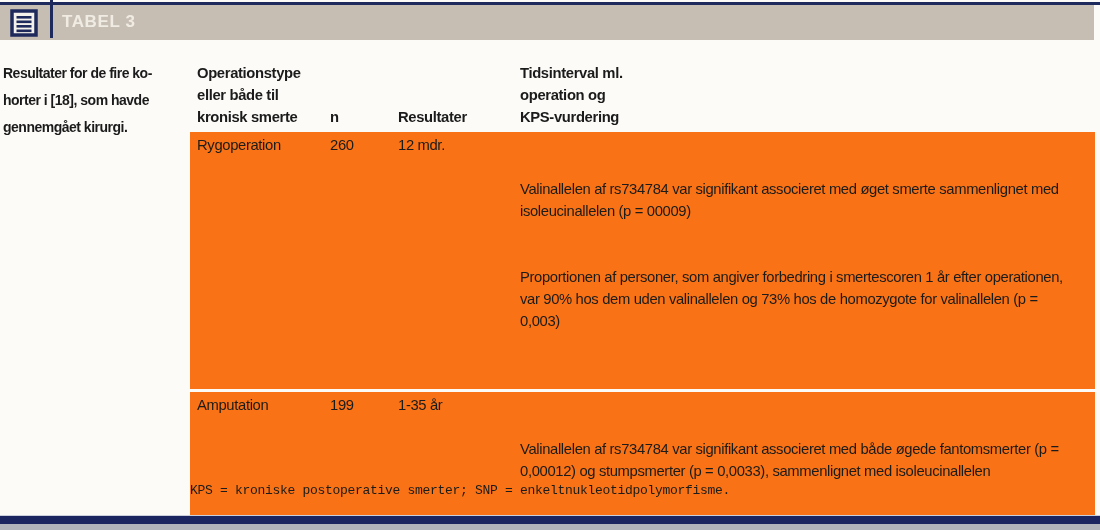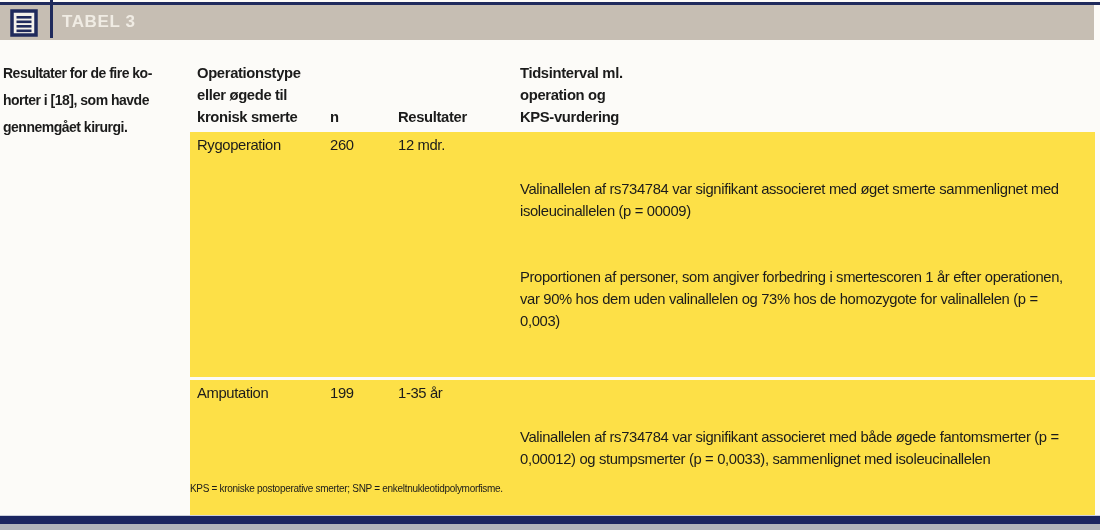--- a/index.html
+++ b/index.html
@@ -35,30 +35,30 @@
     position:absolute;left:190px;top:62px;width:905px;
     font-size:14.8px;line-height:22px;letter-spacing:-0.35px;
   }
   .trow{
     display:grid;grid-template-columns:133px 68px 122px 1fr;
   }
   .trow.head{
     font-weight:bold;margin-bottom:4px;
   }
   .trow.data{
-    background:#fde047;margin-bottom:3px;padding:2px 0 1px 0;
+    background:#f97316;margin-bottom:3px;padding:2px 0 13px 0;
   }
   .cell{
     padding-left:7px;padding-right:4px;white-space:pre;
   }
   .cell.bottom{align-self:end;}
   .para{white-space:pre;}
   .footnote{
     position:absolute;left:190px;top:483px;
-    font-size:10px;letter-spacing:-0.3px;white-space:pre;
+    font-size:13px;letter-spacing:-0.3px;white-space:pre;font-family:Liberation Mono, monospace;
   }
   .bottom-bar{
     position:absolute;left:0;top:515px;width:1100px;height:8px;
     background:#1b2560;border-top:1px solid #ccd0dc;
   }
   .bottom-gray{
     position:absolute;left:0;top:524px;width:1100px;height:6px;background:#b1b4bb;
   }
 </style>
 </head>
@@ -81,21 +81,21 @@
 </div>
 
 <div class="intro">Resultater for de fire ko-
 horter i [18], som havde
 gennemgået kirurgi.</div>
 
 <div class="tbl">
 
   <div class="trow head">
     <div class="cell">Operationstype
-eller øgede til
+eller både til
 kronisk smerte</div>
     <div class="cell bottom">n</div>
     <div class="cell bottom">Resultater</div>
     <div class="cell">Tidsinterval ml.
 operation og
 KPS-vurdering</div>
   </div>
 
   <div class="trow data">
     <div class="cell">Rygoperation</div>

